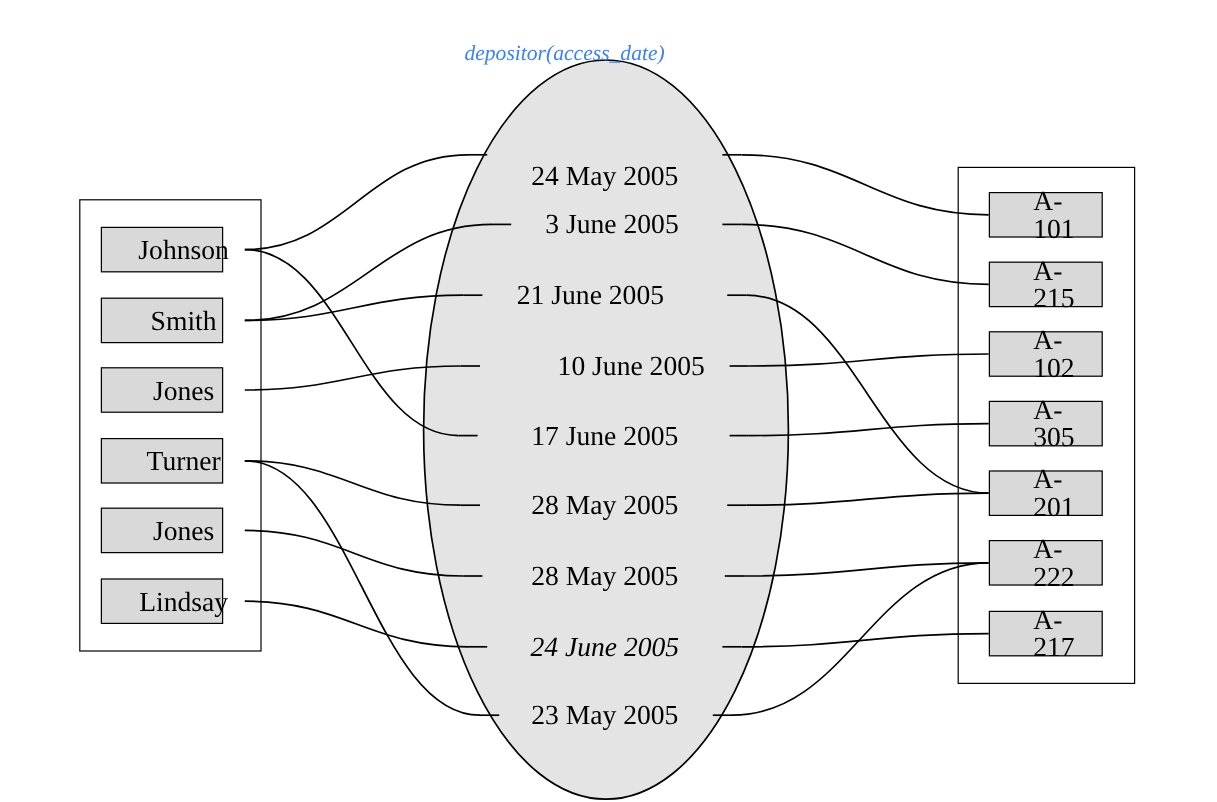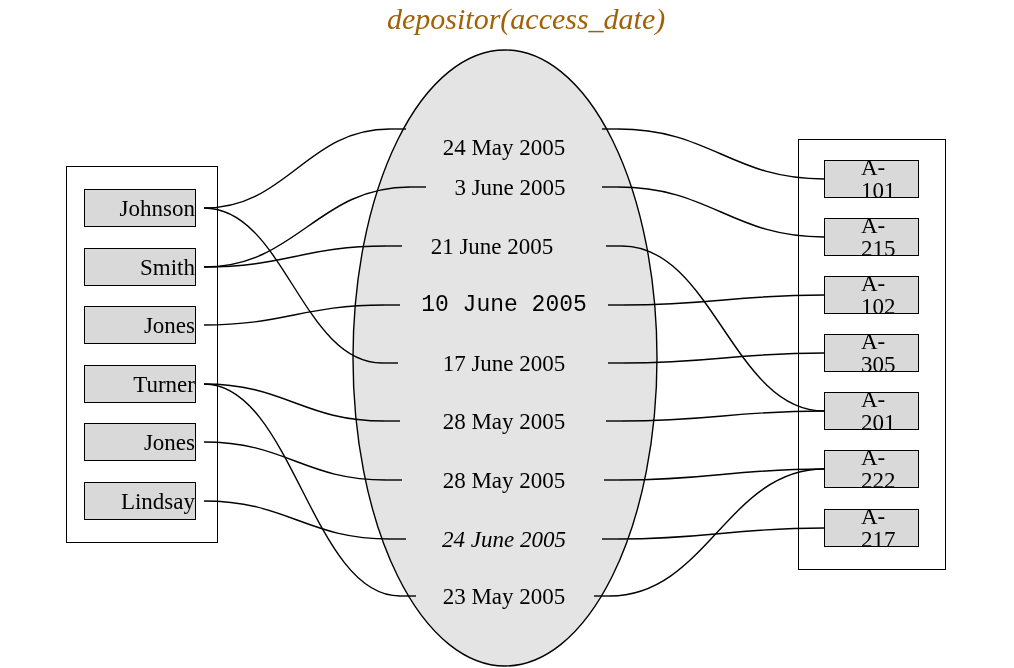--- a/index.html
+++ b/index.html
@@ -19,23 +19,24 @@
     position: absolute;
     left: 0;
     top: 0;
     width: 1014px;
     height: 668px;
   }
   .caption {
     position: absolute;
     font-family: "Liberation Serif", "DejaVu Serif", serif;
     font-style: italic;
-    font-size: 30px;
-    color: #a16207;
+    font-size: 18px;
+    color: #3b82f6;
     white-space: nowrap;
+    margin-top: 32px;
   }
   #caption-customer { left: 0px;   top: 108px; }
   #caption-depositor{ left: 387px; top: 2px;   }
   #caption-account  { left: 724px; top: 84px;  }
 
   .entity-set-frame {
     position: absolute;
     border: 1.5px solid #000000;
     background: transparent;
   }
@@ -49,21 +50,21 @@
     color: #000000;
     font-family: "Liberation Serif", "DejaVu Serif", serif;
     font-size: 23px;
     line-height: 1;
     display: flex;
     align-items: center;
     justify-content: center;
     box-sizing: border-box;
     padding-left: 36px;
   }
-  .customer-box { left: 84px;  width: 112px; height: 38px; justify-content: flex-end; }
+  .customer-box { left: 84px;  width: 102px; height: 38px; }
   .account-box  { left: 824px; width: 95px;  height: 38px; }
 
   .date-label {
     position: absolute;
     color: #000000;
     font-family: "Liberation Serif", "DejaVu Serif", serif;
     font-size: 23px;
     line-height: 1;
     white-space: nowrap;
     text-align: center;
@@ -171,21 +172,21 @@
         <span>A-222</span>
       </div>
       <div class="value-box account-box" style="top: 509px;">
         <span>A-217</span>
       </div>
     </div>
   <div id="date-values">
       <div class="date-label" style="left: 504px; top: 147px;">24 May 2005</div>
       <div class="date-label" style="left: 510px; top: 187px;">3 June 2005</div>
       <div class="date-label" style="left: 492px; top: 246px;">21 June 2005</div>
-      <div class="date-label" style="left: 504px; top: 305px; font-family: Liberation Mono, monospace;">10 June 2005</div>
+      <div class="date-label" style="left: 526px; top: 305px;">10 June 2005</div>
       <div class="date-label" style="left: 504px; top: 363px;">17 June 2005</div>
       <div class="date-label" style="left: 504px; top: 421px;">28 May 2005</div>
       <div class="date-label" style="left: 504px; top: 480px;">28 May 2005</div>
       <div class="date-label" style="left: 504px; top: 539px; font-style: italic;">24 June 2005</div>
       <div class="date-label" style="left: 504px; top: 596px;">23 May 2005</div>
     </div>
 
 </div>
 
 </body></html>

